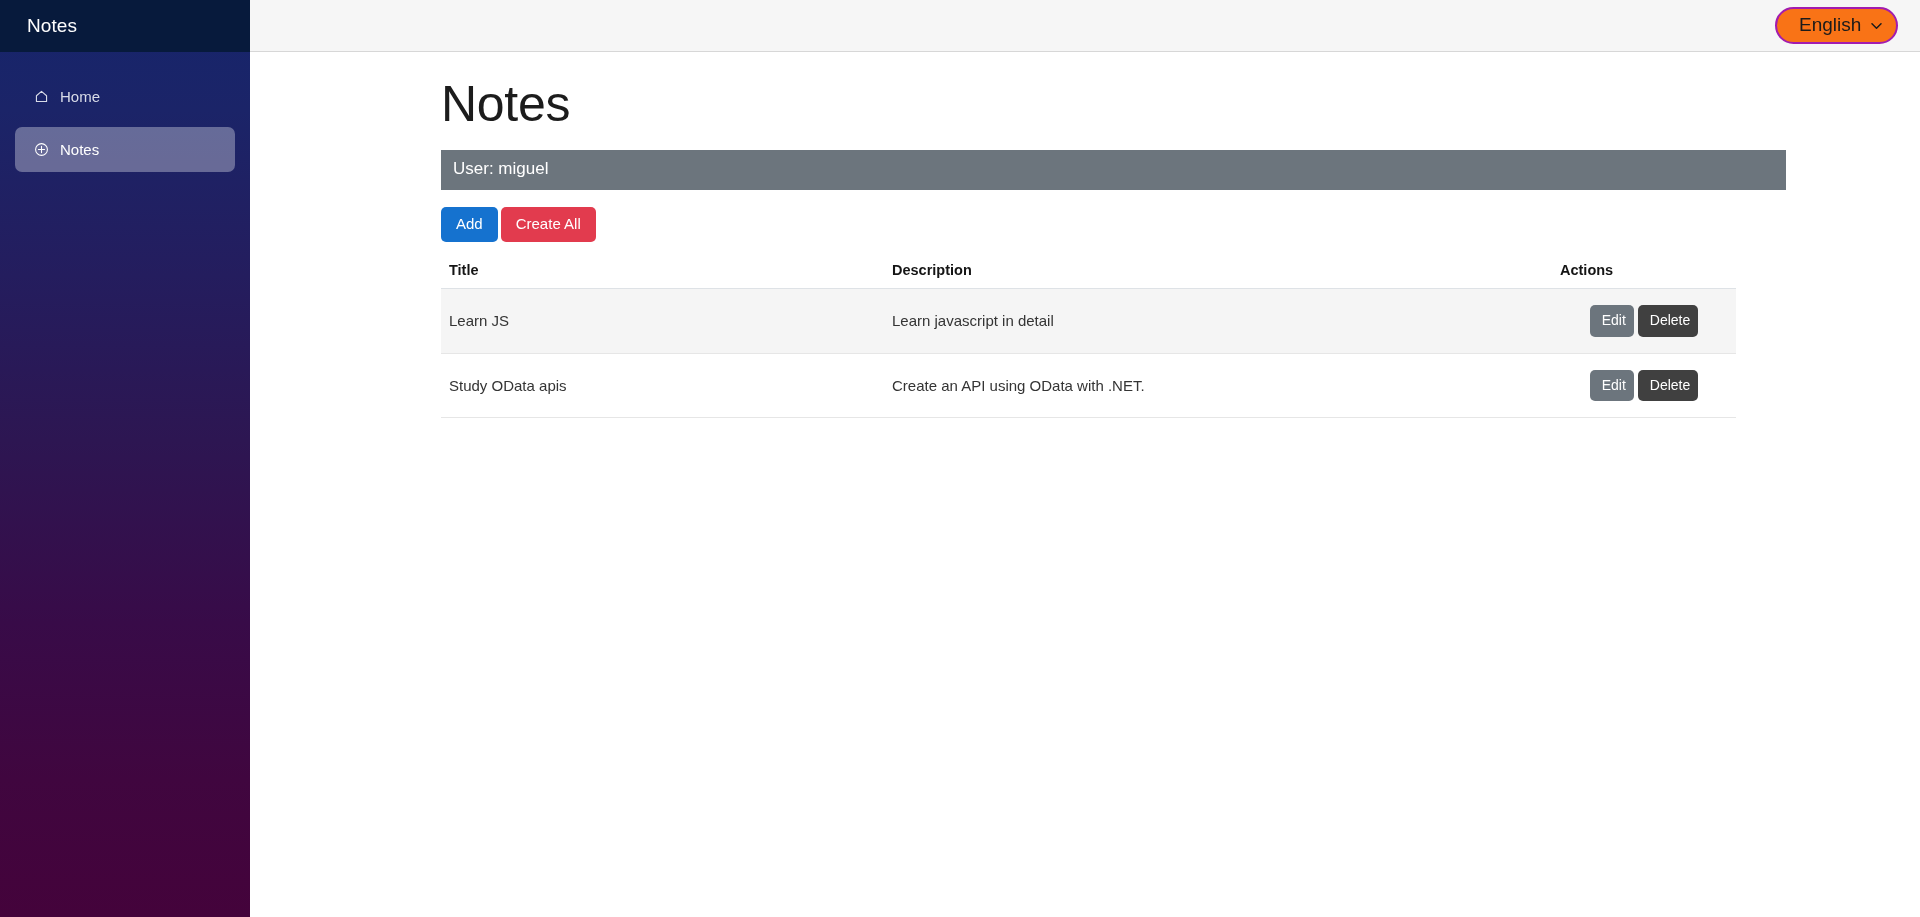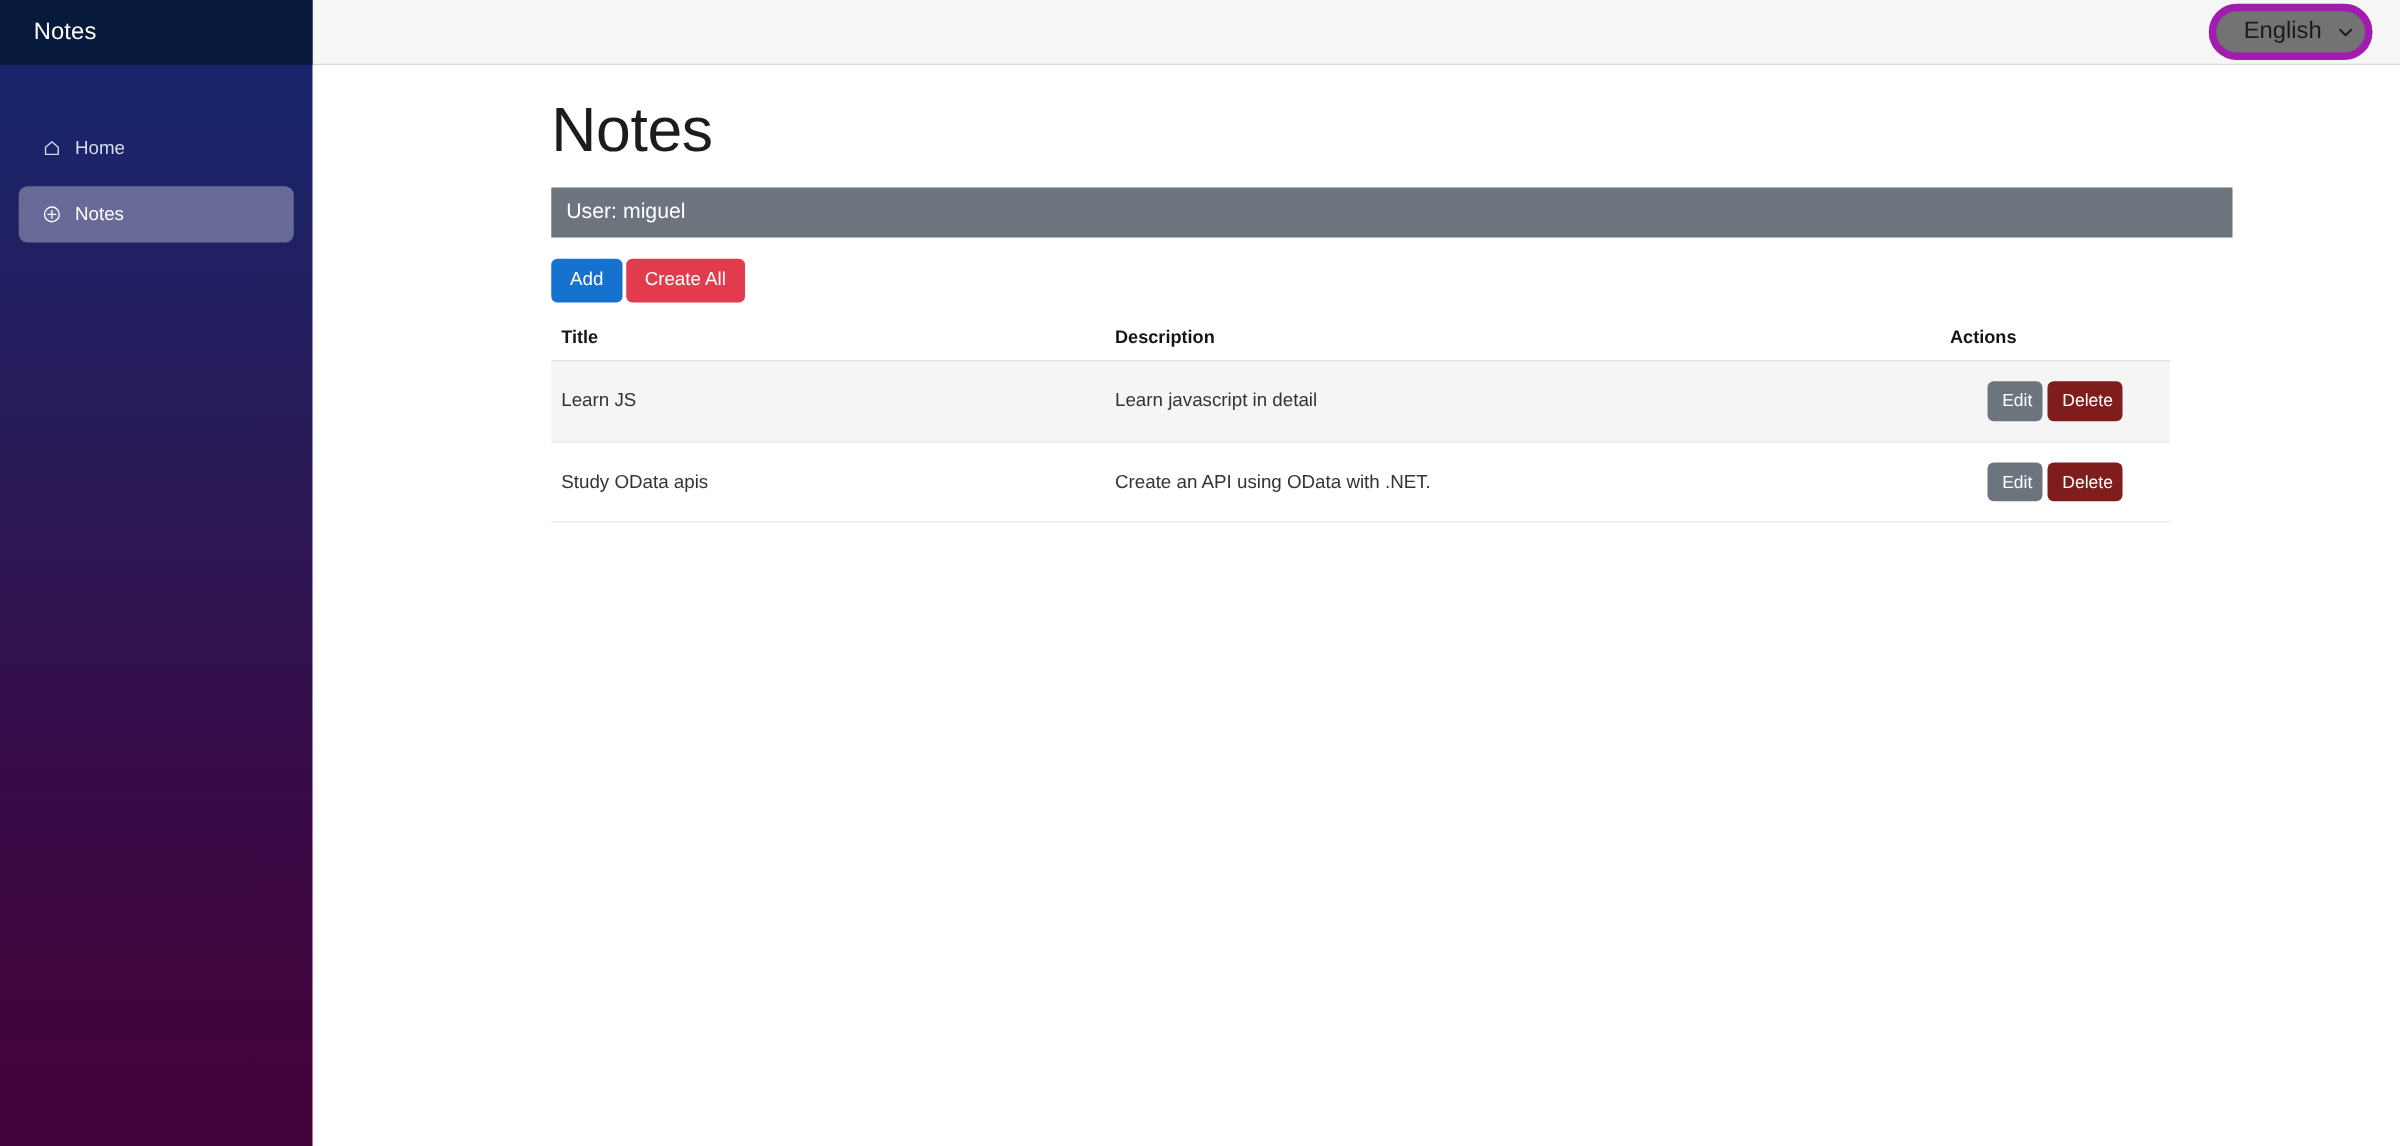--- a/index.html
+++ b/index.html
@@ -37,21 +37,21 @@
     display: flex;
     align-items: center;
     padding-left: 27px;
   }
   .sidebar-brand {
     color: #ffffff;
     font-size: 19px;
     font-weight: 400;
     letter-spacing: .1px;
   }
-  .sidebar-nav { padding-top: 22px; margin-top: 22px; }
+  .sidebar-nav { padding-top: 22px; }
   .nav-item {
     display: flex;
     align-items: center;
     gap: 10px;
     height: 45px;
     margin: 0 15px 8px 15px;
     padding: 0 18px;
     border-radius: 7px;
     color: #d8dbe8;
     font-size: 15px;
@@ -86,22 +86,22 @@
     background: #f6f6f6;
     border-bottom: 1px solid #d7d7d7;
     display: flex;
     align-items: center;
     justify-content: flex-end;
     padding-right: 22px;
   }
   .lang-select {
     appearance: none;
     -webkit-appearance: none;
-    background: #737373;
-    border: 6px solid #a21caf;
+    background: #f97316;
+    border: 2px solid #a21caf;
     border-radius: 999px;
     padding: 5px 34px 6px 22px;
     font-family: "Liberation Sans", sans-serif;
     font-size: 19px;
     color: #1b1b1b;
     cursor: pointer;
     line-height: 1.15;
     position: relative;
   }
   .lang-wrap { position: relative; display: inline-block; }
@@ -186,21 +186,21 @@
     font-family: "Liberation Sans", sans-serif;
     font-size: 14px;
     border: none;
     border-radius: 5px;
     color: #ffffff;
     padding: 7px 8px 8px 12px;
     cursor: pointer;
     line-height: 1.2;
   }
   .row-btn.edit { background: #6c757d; margin-right: 4px; }
-  .row-btn.delete { background: #7f1d1d; }
+  .row-btn.delete { background: #404040; }
 
   .pager {
     margin-top: 210px;
     display: flex;
     align-items: center;
     gap: 10px;
   }
   .pager-label { font-size: 15px; color: #1c1c1c; }
   .page-btn {
     font-family: "Liberation Sans", sans-serif;

